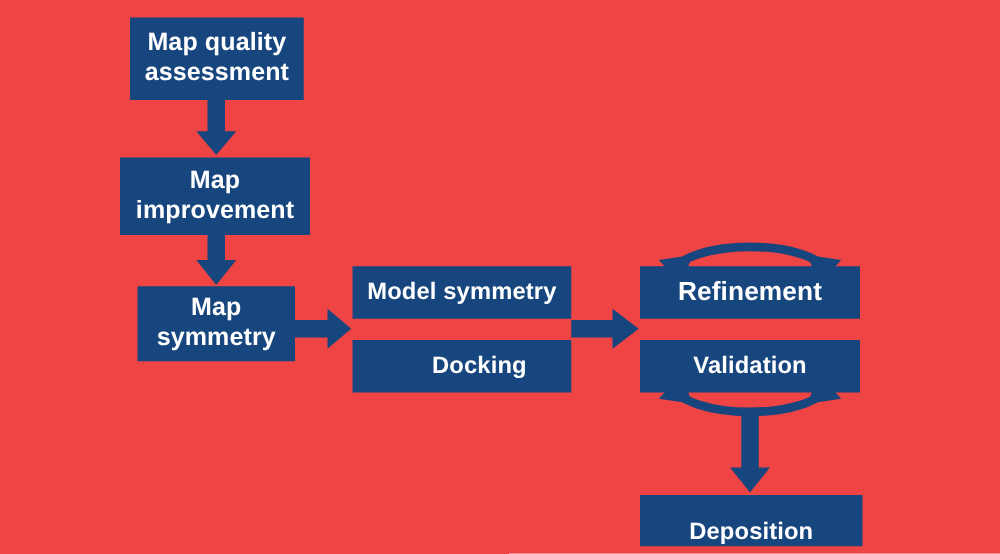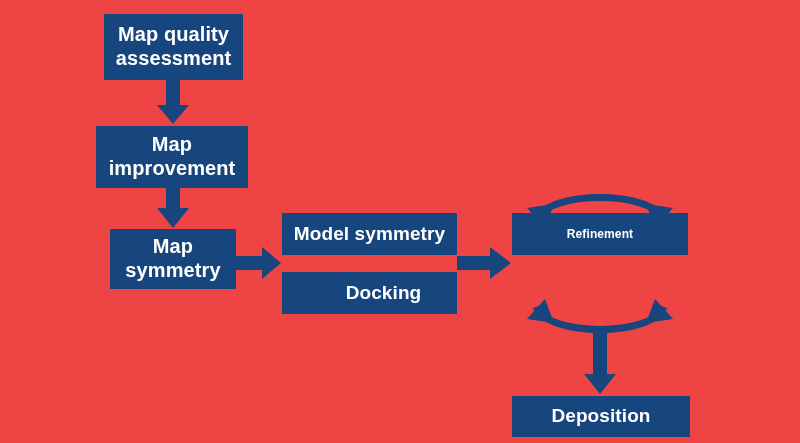--- a/index.html
+++ b/index.html
@@ -107,22 +107,25 @@
   </div>
 
   <div class="box" style="left:282px; top:213px; width:175px; height:42px; font-size:19px;">
     <span class="box-label">Model symmetry</span>
   </div>
 
   <div class="box" style="left:282px; top:272px; width:175px; height:42px; font-size:19px;padding-left:28px;">
     <span class="box-label">Docking</span>
   </div>
 
-  <div class="box" style="left:512px; top:213px; width:176px; height:42px; font-size:12px;">
+  <div class="box" style="left:512px; top:213px; width:176px; height:42px; font-size:21px;">
     <span class="box-label">Refinement</span>
   </div>
 
+  <div class="box" style="left:512px; top:272px; width:176px; height:42px; font-size:19px;">
+    <span class="box-label">Validation</span>
+  </div>
 
-  <div class="box" style="left:512px; top:396px; width:178px; height:41px; font-size:19px;">
+  <div class="box" style="left:512px; top:396px; width:178px; height:41px; font-size:19px;align-items:flex-end;">
     <span class="box-label">Deposition</span>
   </div>
 
 </div>
 
 </body></html>

